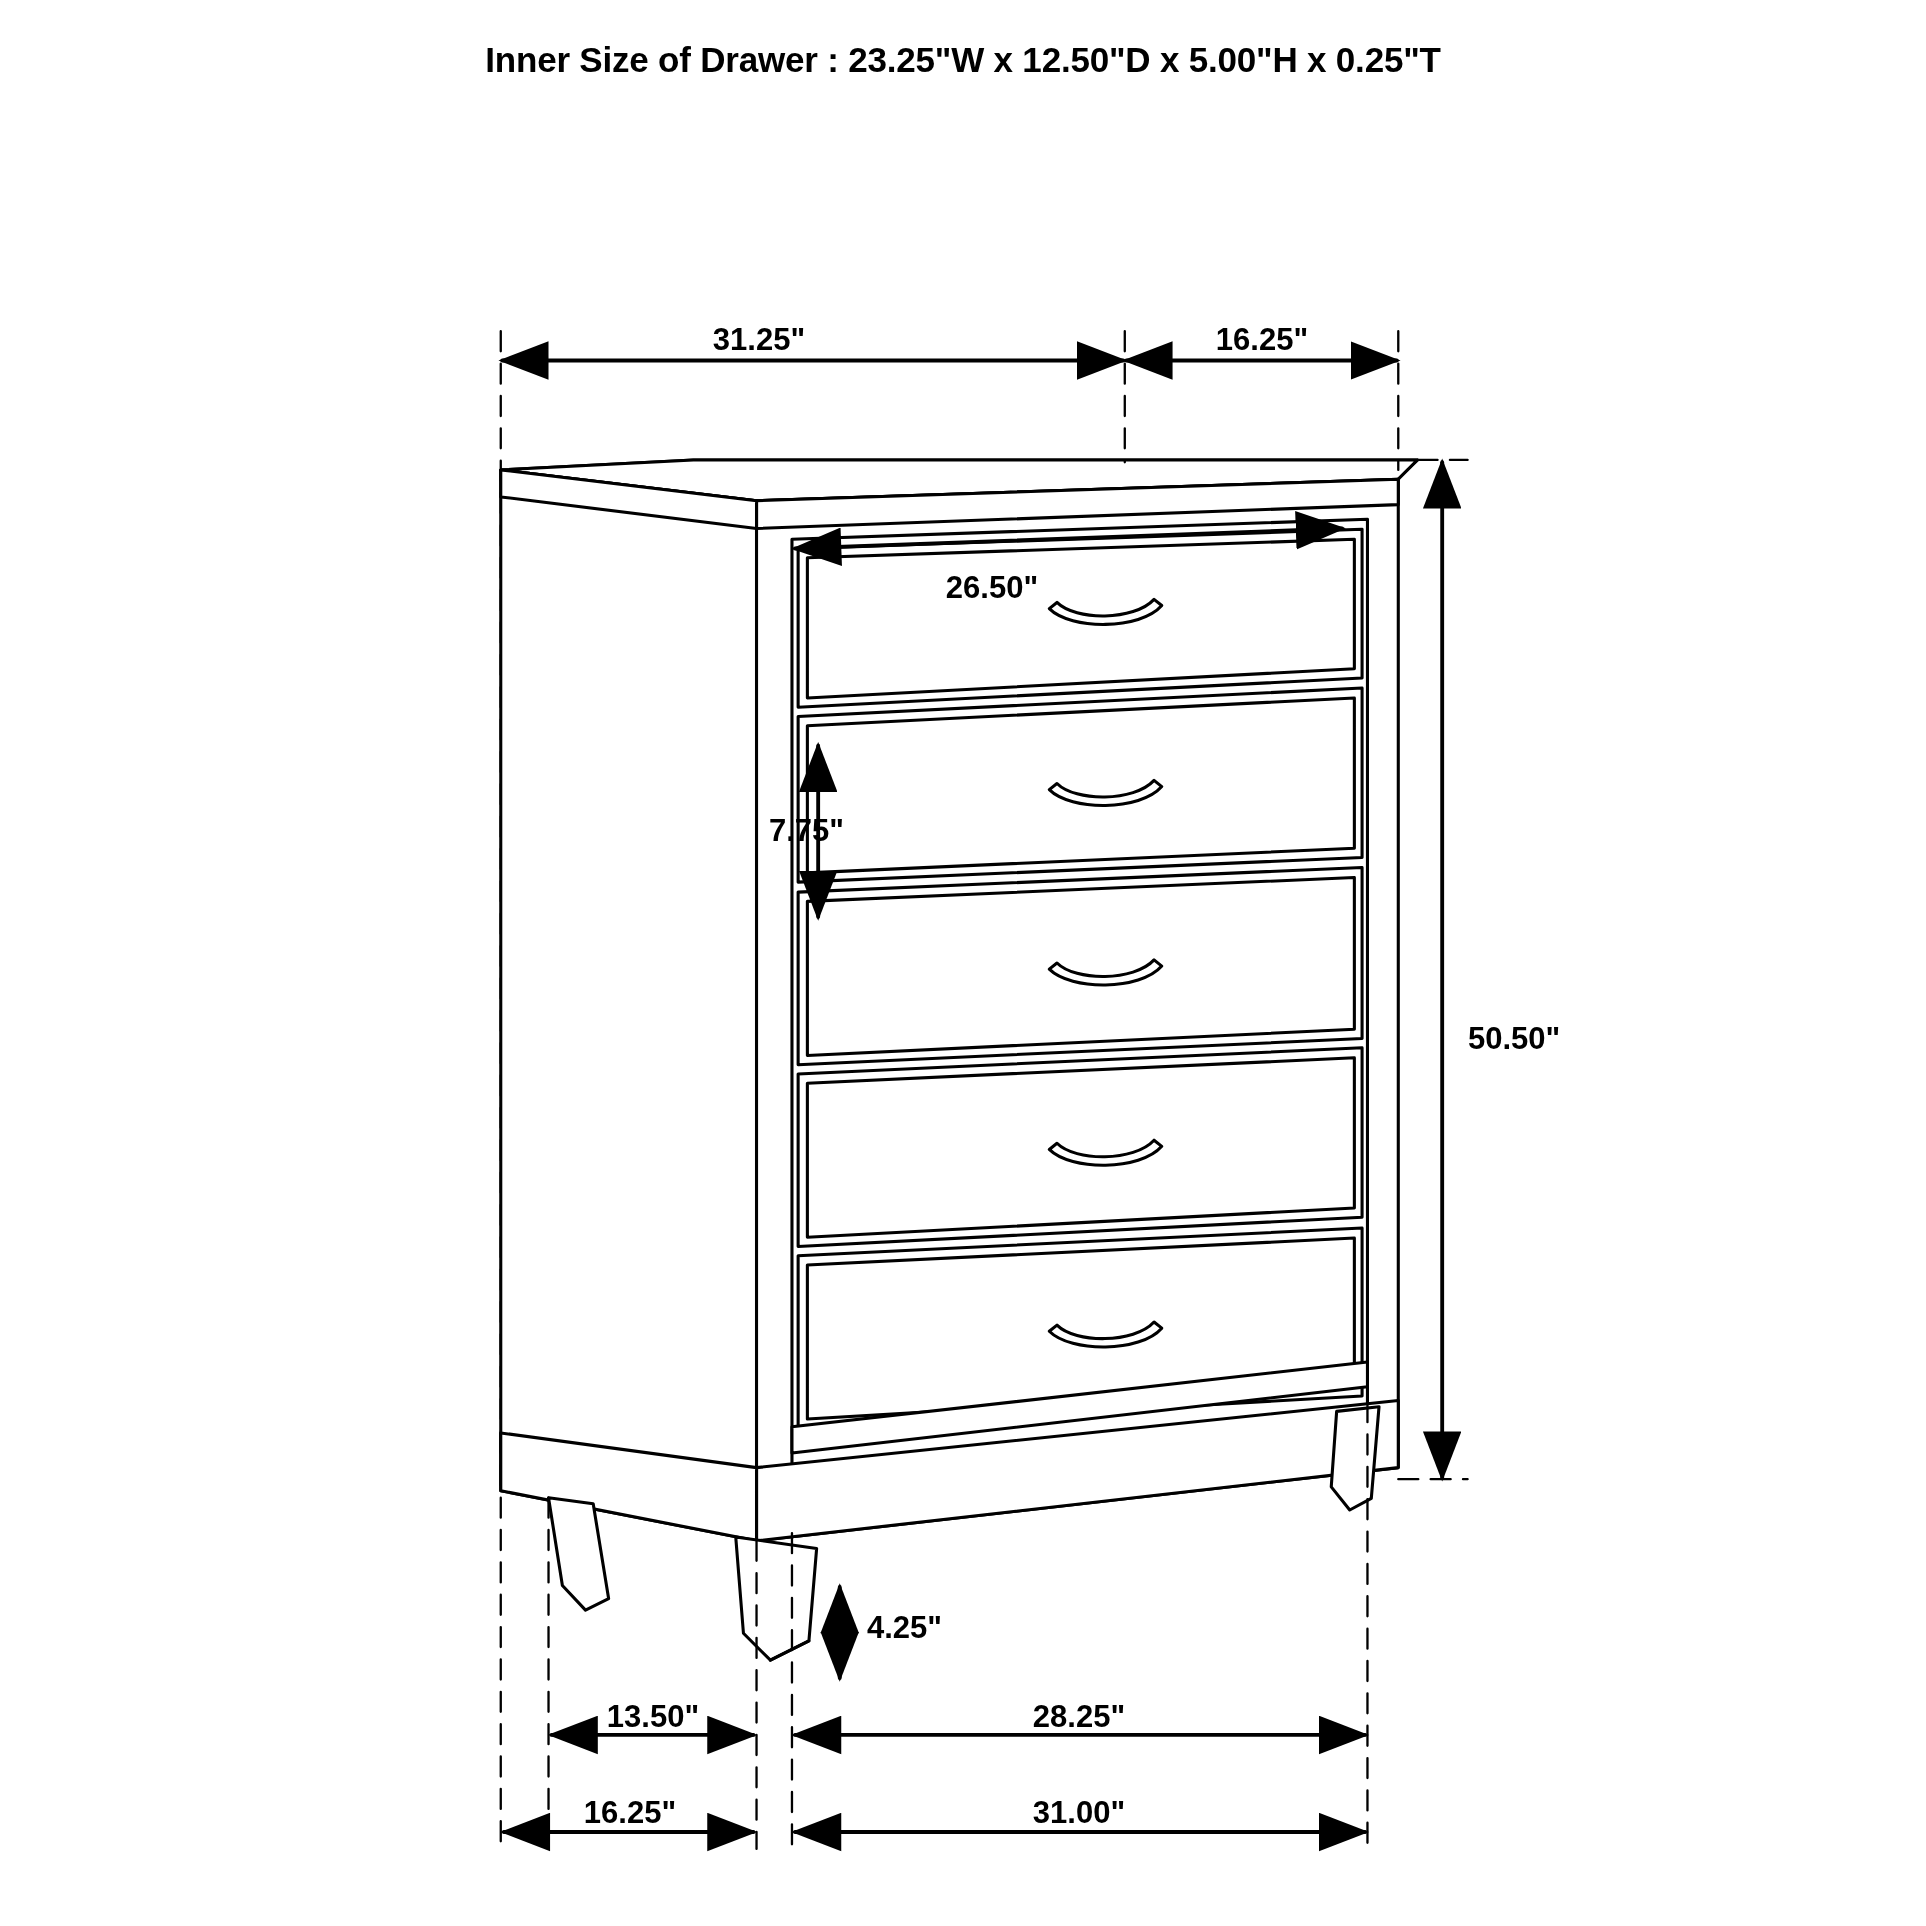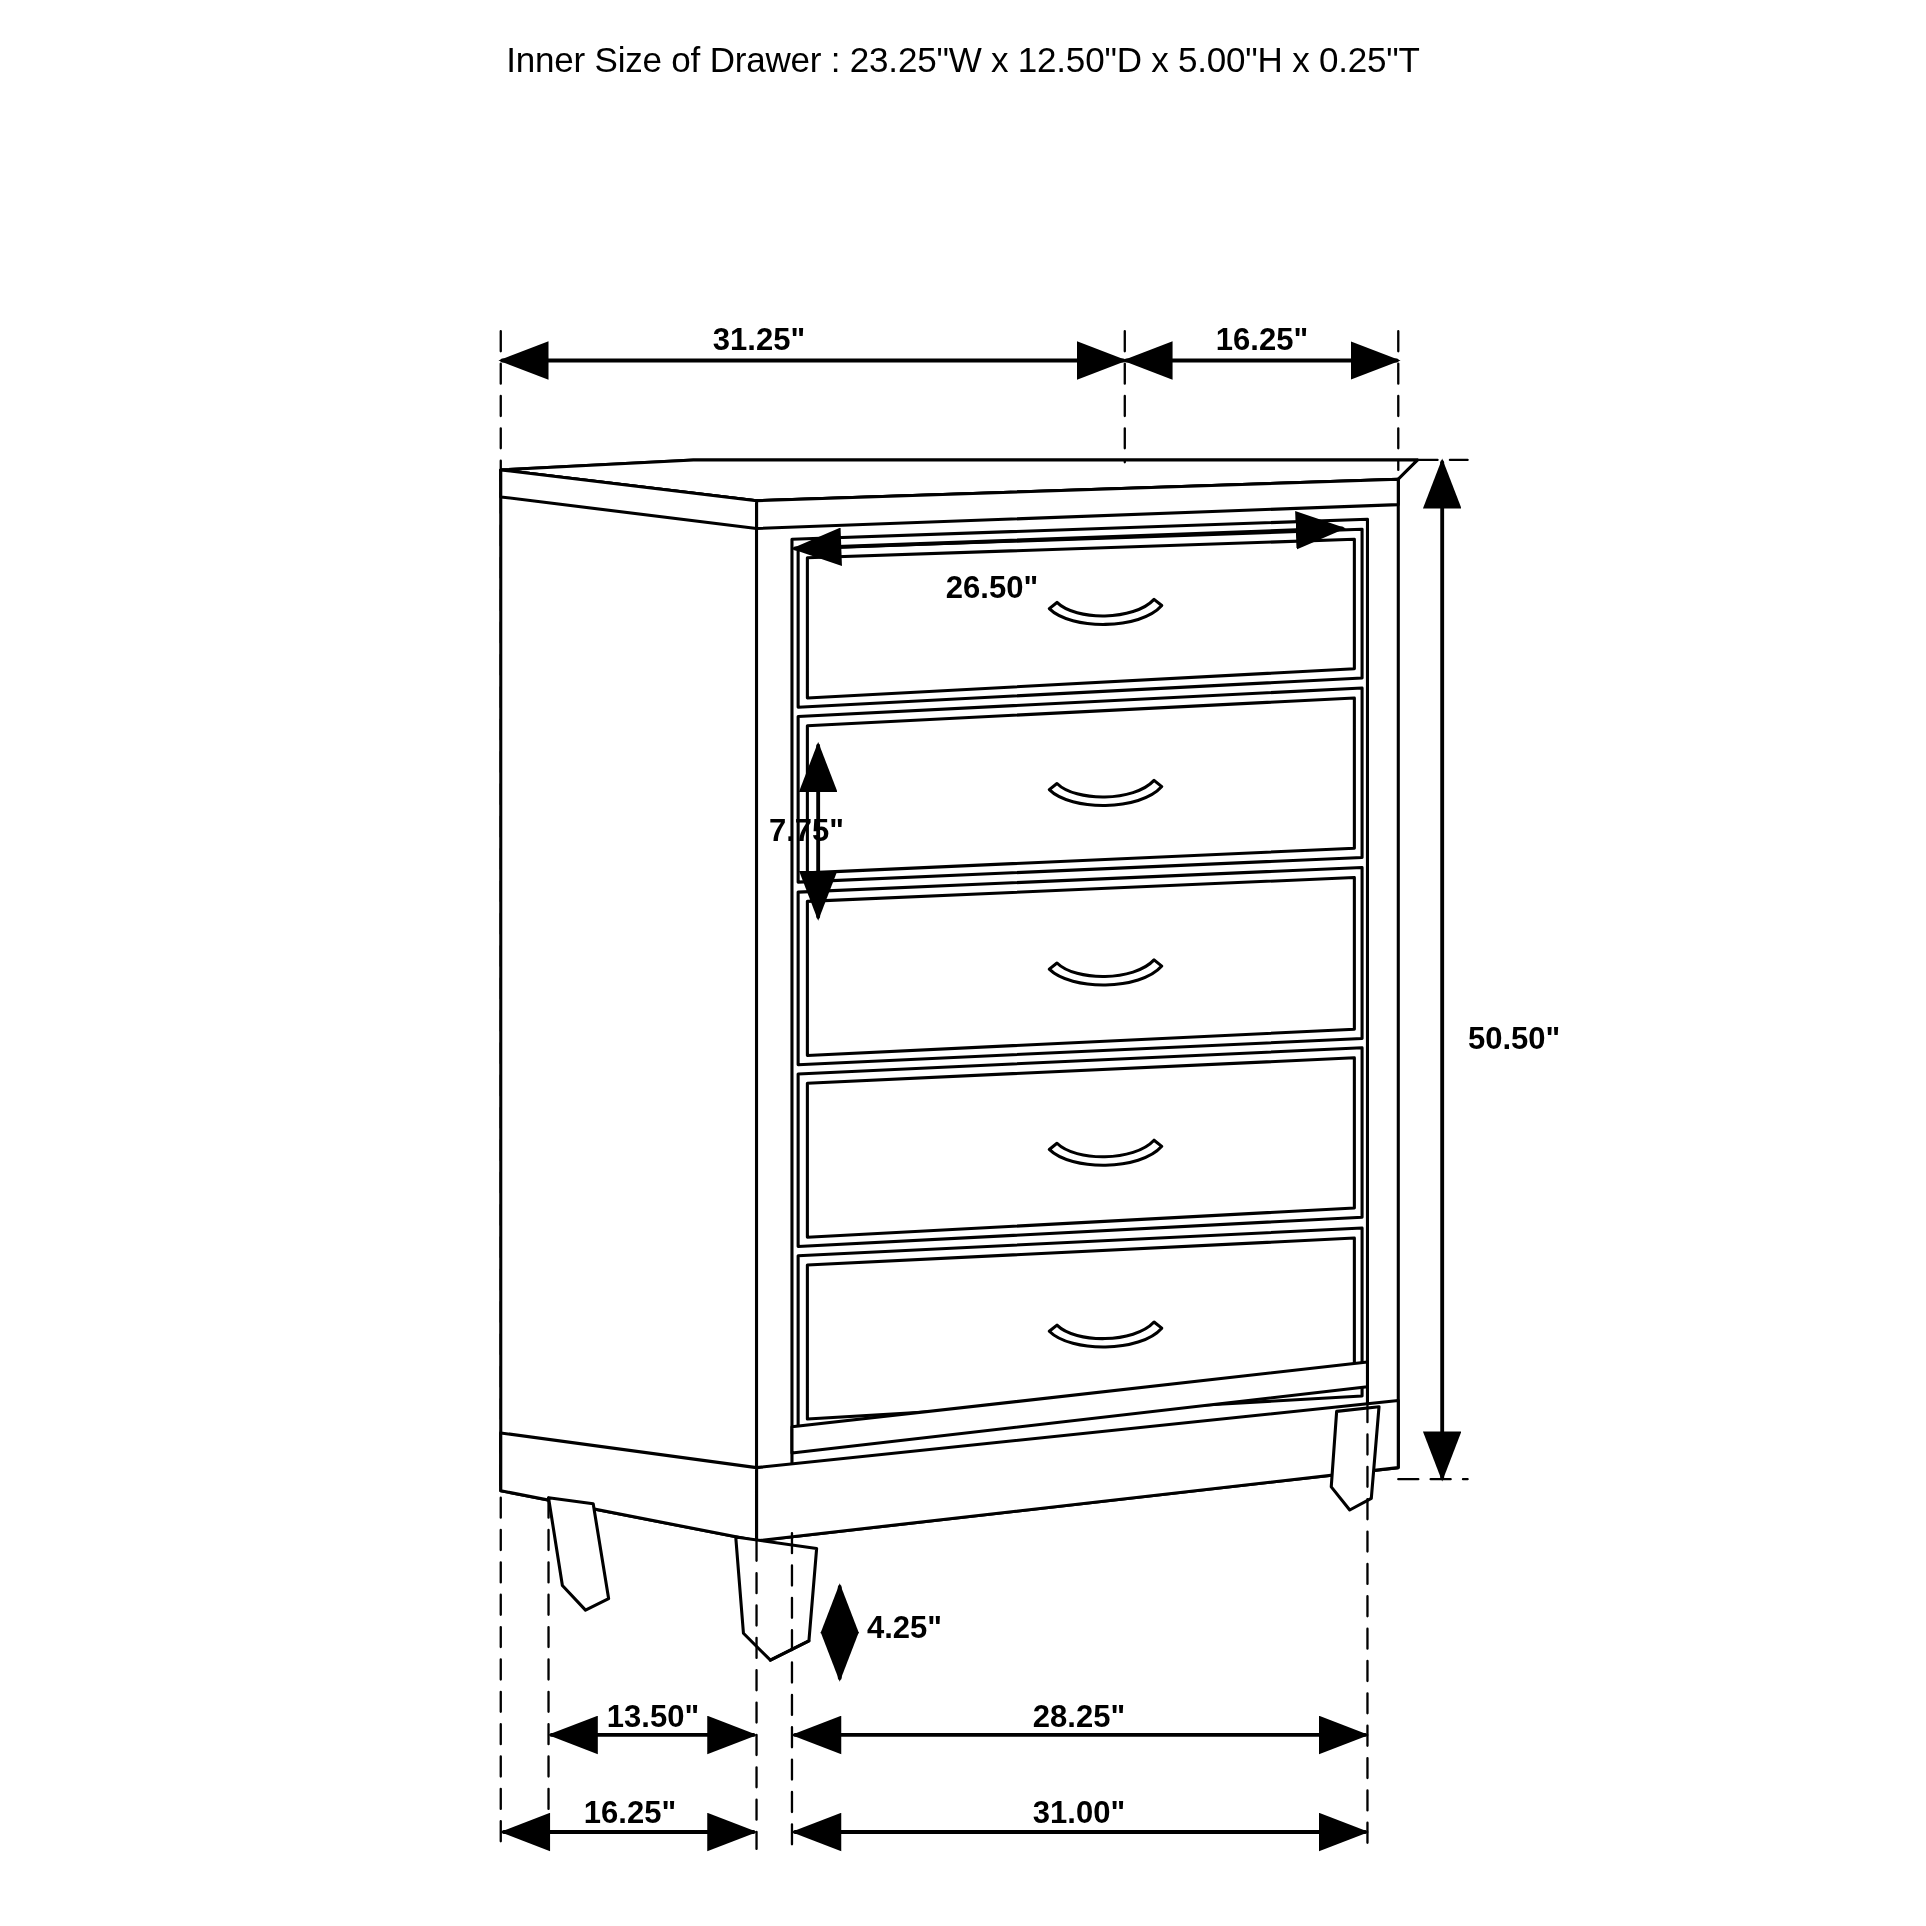--- a/index.html
+++ b/index.html
@@ -20,21 +20,21 @@
     width: 1926px;
     height: 1926px;
   }
   .title {
     position: absolute;
     top: 40px;
     left: 0;
     width: 1926px;
     text-align: center;
     font-size: 35px;
-    font-weight: normal;
+    font-weight: bold;
     letter-spacing: -0.2px;
   }
   svg.drawing {
     position: absolute;
     top: 0;
     left: 0;
     width: 1926px;
     height: 1926px;
   }
   .dim-label {

